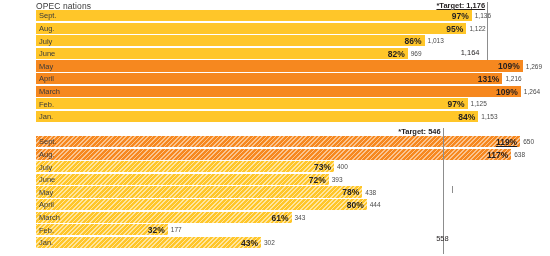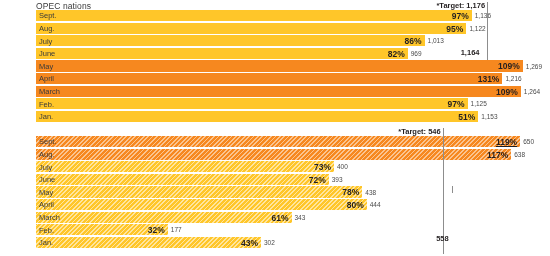--- a/index.html
+++ b/index.html
@@ -62,35 +62,35 @@
     position:absolute;top:2.2px;
     font-size:6.5px;color:#4a4a4a;white-space:nowrap;
     padding-left:3px;
   }
 
   .targetline{
     position:absolute;width:1px;background:#8d8d8d;
   }
   .callout{
     position:absolute;
-    font-size:7.5px;font-weight:700;color:#231f20;
+    font-size:7.5px;font-weight:400;color:#231f20;
     white-space:nowrap;transform:translateX(-100%);
     padding-right:3px;
   }
   .bracket{
     position:absolute;border-left:1px solid #8d8d8d;
     border-top:1px solid #8d8d8d;
   }
 </style>
 </head>
 <body>
 
 <div class="panel" id="opec-panel">
   <div class="panel-title">OPEC nations</div>
-  <div class="target-label" style="left: 487.093px;">*Target: 1,176</div>
+  <div class="target-label" style="left: 487.093px; text-decoration: underline;">*Target: 1,176</div>
   <div class="rows">
       <div class="row" style="height: 12.6px;">
         <div class="bar under" style="width: 435.749px; height: 11.3px;">
           <span class="month">Sept.</span>
         </div>
         <span class="pct" style="left: 435.749px;">97%</span>
         <span class="val" style="left: 435.749px;">1,136</span>
       </div>
       <div class="row" style="height: 12.6px;">
         <div class="bar under" style="width: 430.379px; height: 11.3px;">
@@ -138,21 +138,21 @@
         <div class="bar under" style="width: 431.53px; height: 11.3px;">
           <span class="month">Feb.</span>
         </div>
         <span class="pct" style="left: 431.53px;">97%</span>
         <span class="val" style="left: 431.53px;">1,125</span>
       </div>
       <div class="row" style="height: 12.6px;">
         <div class="bar under" style="width: 442.27px; height: 11.3px;">
           <span class="month">Jan.</span>
         </div>
-        <span class="pct" style="left: 442.27px;">51%</span>
+        <span class="pct" style="left: 442.27px;">84%</span>
         <span class="val" style="left: 442.27px;">1,153</span>
       </div>
     </div>
   <div class="targetline" style="left: 487.093px; top: 2px; height: 58px;"></div>
   <div class="callout" style="left: 482.49px; top: 48px;">1,164</div>
 </div>
 
 <div class="panel" id="nonopec-panel">
   <div class="target-label" style="left: 442.73px;">*Target: 546</div>
   <div class="rows">

